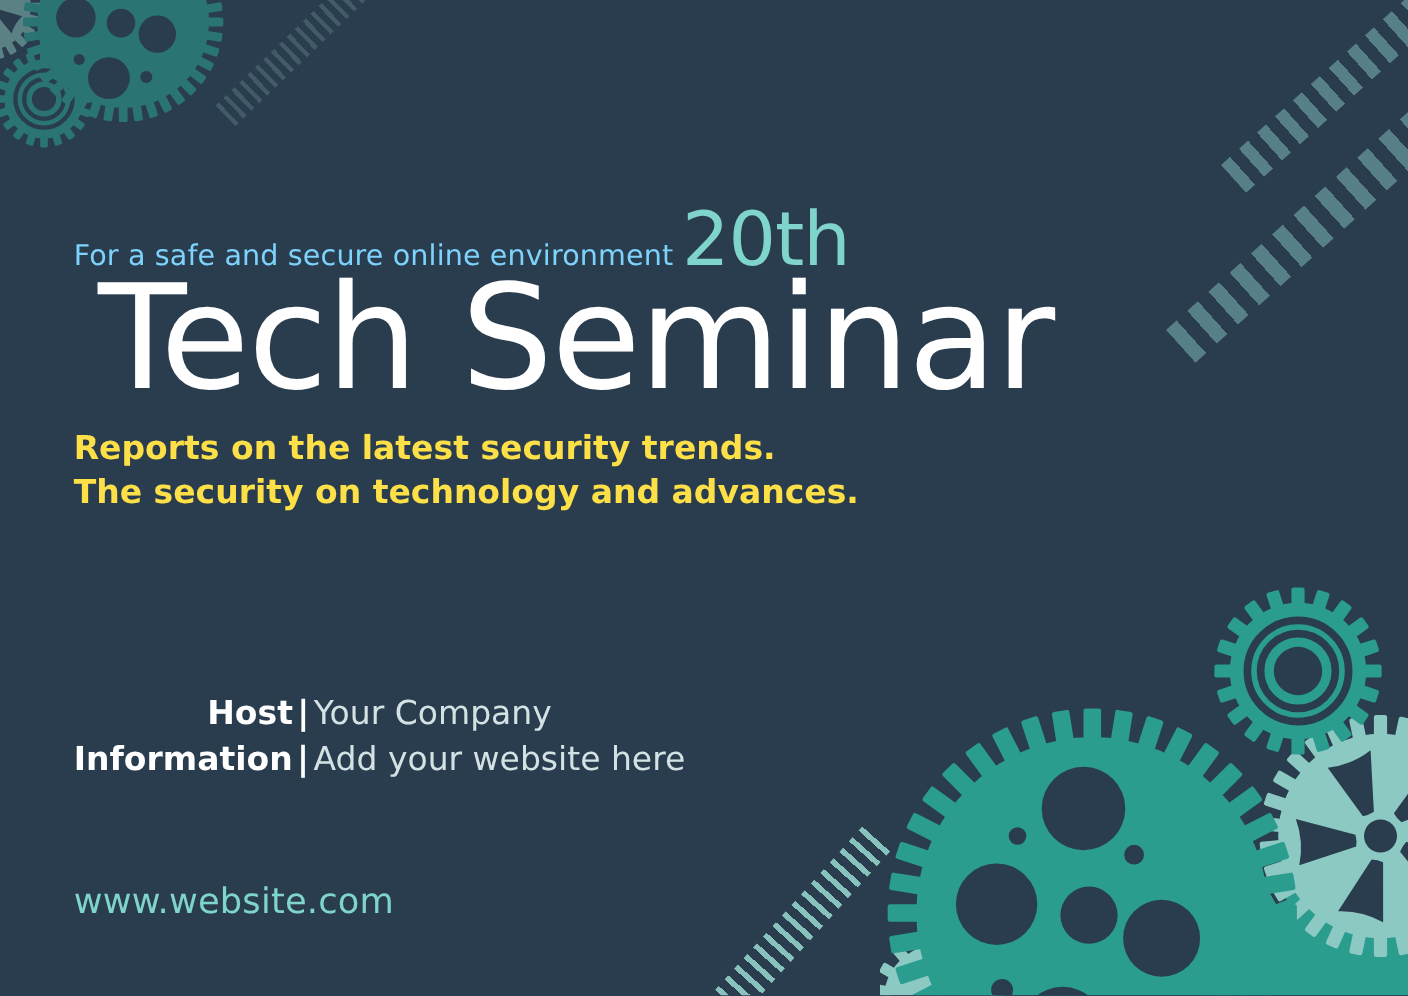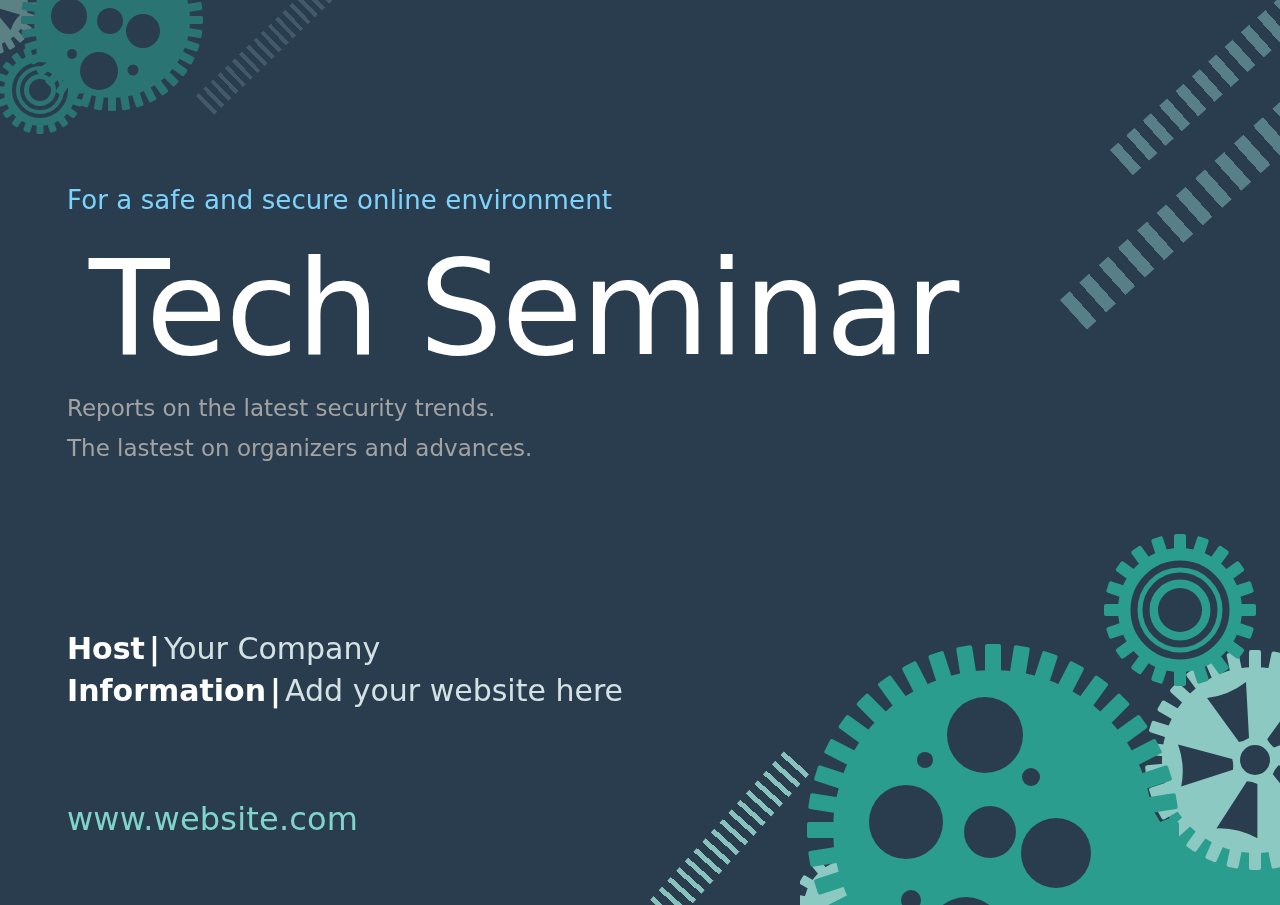--- a/index.html
+++ b/index.html
@@ -81,25 +81,25 @@
   }
 
   .title {
     position:absolute; left:0; top:242px;
     font-size:132px; font-weight:400; color:#ffffff;
     line-height:1; letter-spacing:-1.5px; white-space:nowrap;margin-left:22px;
   }
 
   .blurb { position:absolute; left:0; top:388px; }
   .blurb-line {
-    font-size:23px; font-weight:400; color:#a3a3a3;
+    font-size:30px; font-weight:700; color:#fde047;
     line-height:40px; white-space:nowrap;
   }
 
-  .credits { position:absolute; left:0; top:628px; }
+  .credits { position:absolute; left:0; top:628px;text-align:center; }
   .credit-row {
     font-size:30px; line-height:42px; white-space:nowrap; color:#e8eff0;
   }
   .credit-key   { font-weight:700; color:#ffffff; }
   .credit-sep   { font-weight:700; color:#ffffff; padding:0 4px; }
   .credit-val   { font-weight:400; color:#d5e2e4; }
 
   .website {
     position:absolute; left:0; top:800px;
     font-size:32px; font-weight:400; color:#7fd4cc;
@@ -455,27 +455,28 @@
 
   <div class="deco stripe-band band-tl"></div>
   <div class="deco stripe-band band-r1"></div>
   <div class="deco stripe-band band-r2"></div>
   <div class="deco stripe-band band-b"></div>
 
   <div class="content">
 
     <div class="kicker-row">
       <span class="kicker">For a safe and secure online environment</span>
+      <span class="edition">20th</span>
     </div>
 
     <div class="title">Tech Seminar</div>
 
     <div class="blurb">
       <div class="blurb-line">Reports on the latest security trends.</div>
-      <div class="blurb-line">The lastest on organizers and advances.</div>
+      <div class="blurb-line">The security on technology and advances.</div>
     </div>
 
     <div class="credits">
       <div class="credit-row">
         <span class="credit-key">Host</span><span class="credit-sep">|</span><span class="credit-val">Your Company</span>
       </div>
       <div class="credit-row">
         <span class="credit-key">Information</span><span class="credit-sep">|</span><span class="credit-val">Add your website here</span>
       </div>
     </div>

